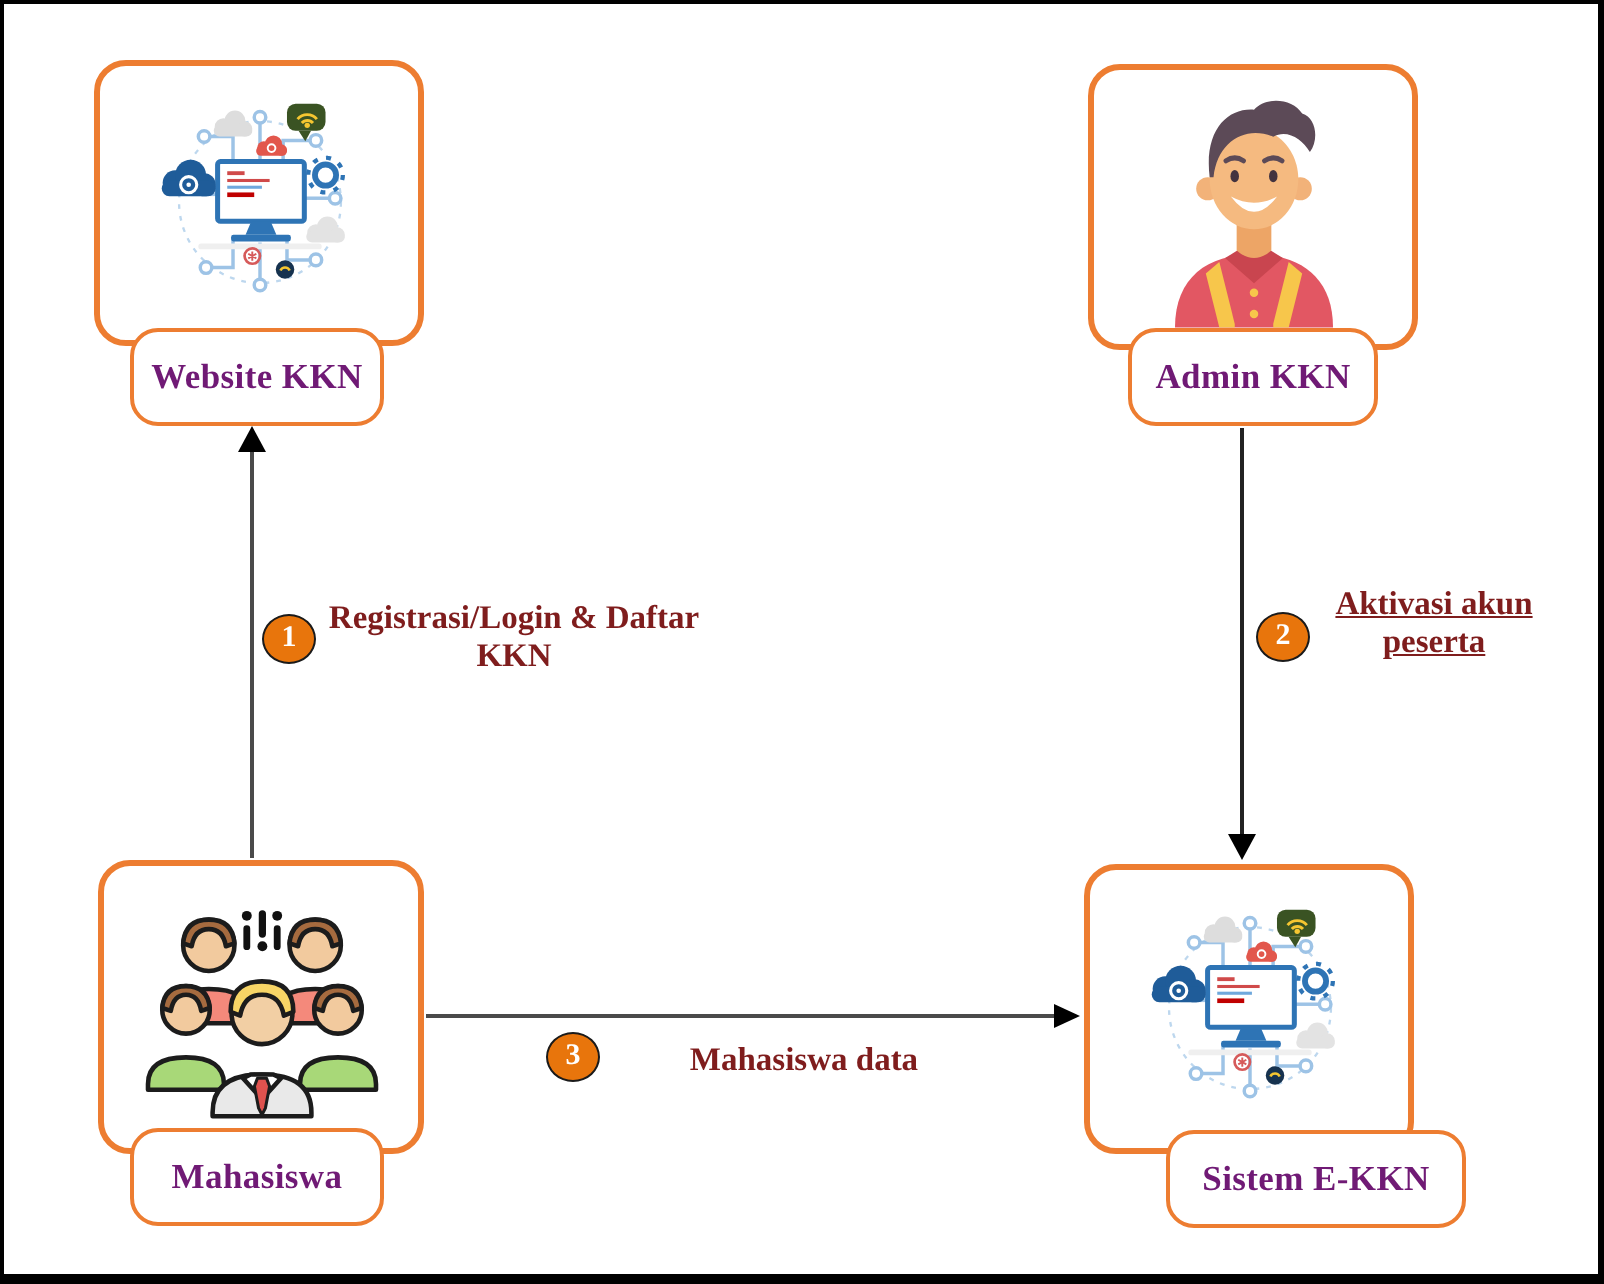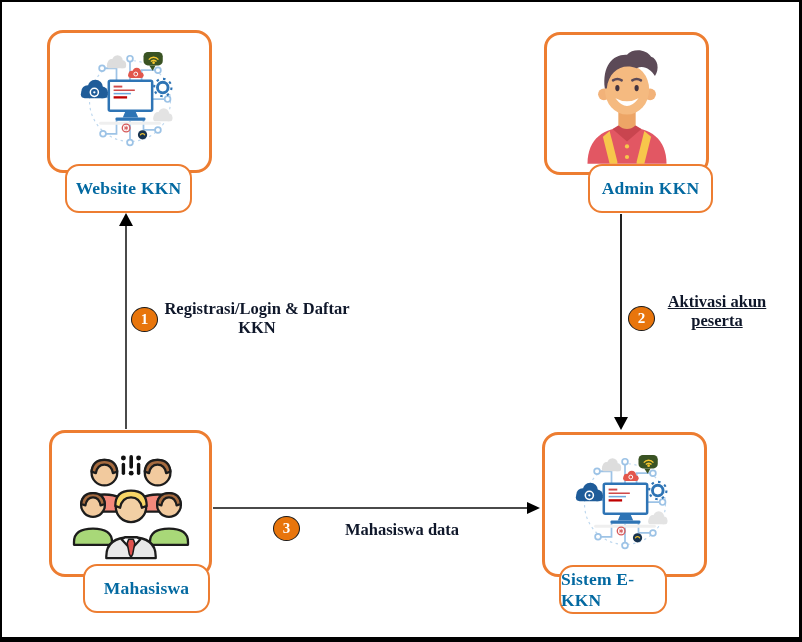--- a/index.html
+++ b/index.html
@@ -22,22 +22,23 @@
     display:flex;align-items:center;justify-content:center;
   }
   .label-box{
     position:absolute;
     box-sizing:border-box;
     border:2.5px solid #ED7D31;
     border-radius:14px;
     background:#fff;
     z-index:3;
     display:flex;align-items:center;justify-content:center;
-    font-weight:bold;font-size:17.5px;color:#0369a1;
+    font-weight:bold;font-size:17.5px;color:#701a75;
     letter-spacing:0.2px;
+    text-align:center;
   }
   .arrow-line-v{position:absolute;width:2px;background:#4A4A4A;z-index:1;}
   .arrow-line-h{position:absolute;height:2px;background:#4A4A4A;z-index:1;}
   .ah{position:absolute;width:0;height:0;z-index:2;}
   .ah-up{border-left:7px solid transparent;border-right:7px solid transparent;border-bottom:13px solid #000;}
   .ah-down{border-left:7px solid transparent;border-right:7px solid transparent;border-top:13px solid #000;}
   .ah-right{border-top:6.5px solid transparent;border-bottom:6.5px solid transparent;border-left:13px solid #000;}
   .step-badge{
     position:absolute;
     width:27px;height:25px;
@@ -45,21 +46,21 @@
     background:#E8750C;
     border:1.6px solid #1a1a1a;
     box-sizing:border-box;
     display:flex;align-items:center;justify-content:center;
     color:#fff;font-weight:bold;font-size:15px;
     z-index:4;
   }
   .edge-label{
     position:absolute;
     text-align:center;
-    font-weight:bold;font-size:16.5px;color:#0f172a;
+    font-weight:bold;font-size:16.5px;color:#7f1d1d;
     line-height:1.18;
     z-index:4;
   }
   svg{display:block;}
 </style>
 </head>
 <body>
 
 <svg width="0" height="0" style="position:absolute" aria-hidden="true">
   <defs>
@@ -198,43 +199,43 @@
     <span>Website KKN</span>
   </div>
 
   <div class="node-box" style="left:542px;top:30px;width:165px;height:143px;">
     <span>
       <svg width="106" height="120">
           <use href="#admin-avatar"></use>
         </svg>
     </span>
   </div>
-  <div class="label-box" style="left:562px;top:162px;width:125px;height:49px;margin-left:24px;">
+  <div class="label-box" style="left:562px;top:162px;width:125px;height:49px;">
     <span>Admin KKN</span>
   </div>
 
   <div class="node-box" style="left:47px;top:428px;width:163px;height:147px;">
     <span>
       <svg width="126" height="114">
           <use href="#students-illo"></use>
         </svg>
     </span>
   </div>
-  <div class="label-box" style="left:81px;top:562px;width:127px;height:49px;">
+  <div class="label-box" style="left:63px;top:562px;width:127px;height:49px;">
     <span>Mahasiswa</span>
   </div>
 
   <div class="node-box" style="left:540px;top:430px;width:165px;height:145px;">
     <span>
       <svg width="116" height="106">
           <use href="#tech-illo"></use>
         </svg>
     </span>
   </div>
-  <div class="label-box" style="left:557px;top:563px;width:108px;height:49px;">
+  <div class="label-box" style="left:581px;top:563px;width:150px;height:49px;">
     <span>Sistem E-KKN</span>
   </div>
 
   <div class="arrow-line-v" style="left:122.5px;top:223px;height:204px;"></div>
   <div class="ah ah-up" style="left:116.5px;top:211px;"></div>
   <div class="step-badge" style="left:129px;top:305px;">
     <span>1</span>
   </div>
   <div class="edge-label" style="left:155px;top:297px;width:200px;">Registrasi/Login &amp; Daftar KKN</div>
 

